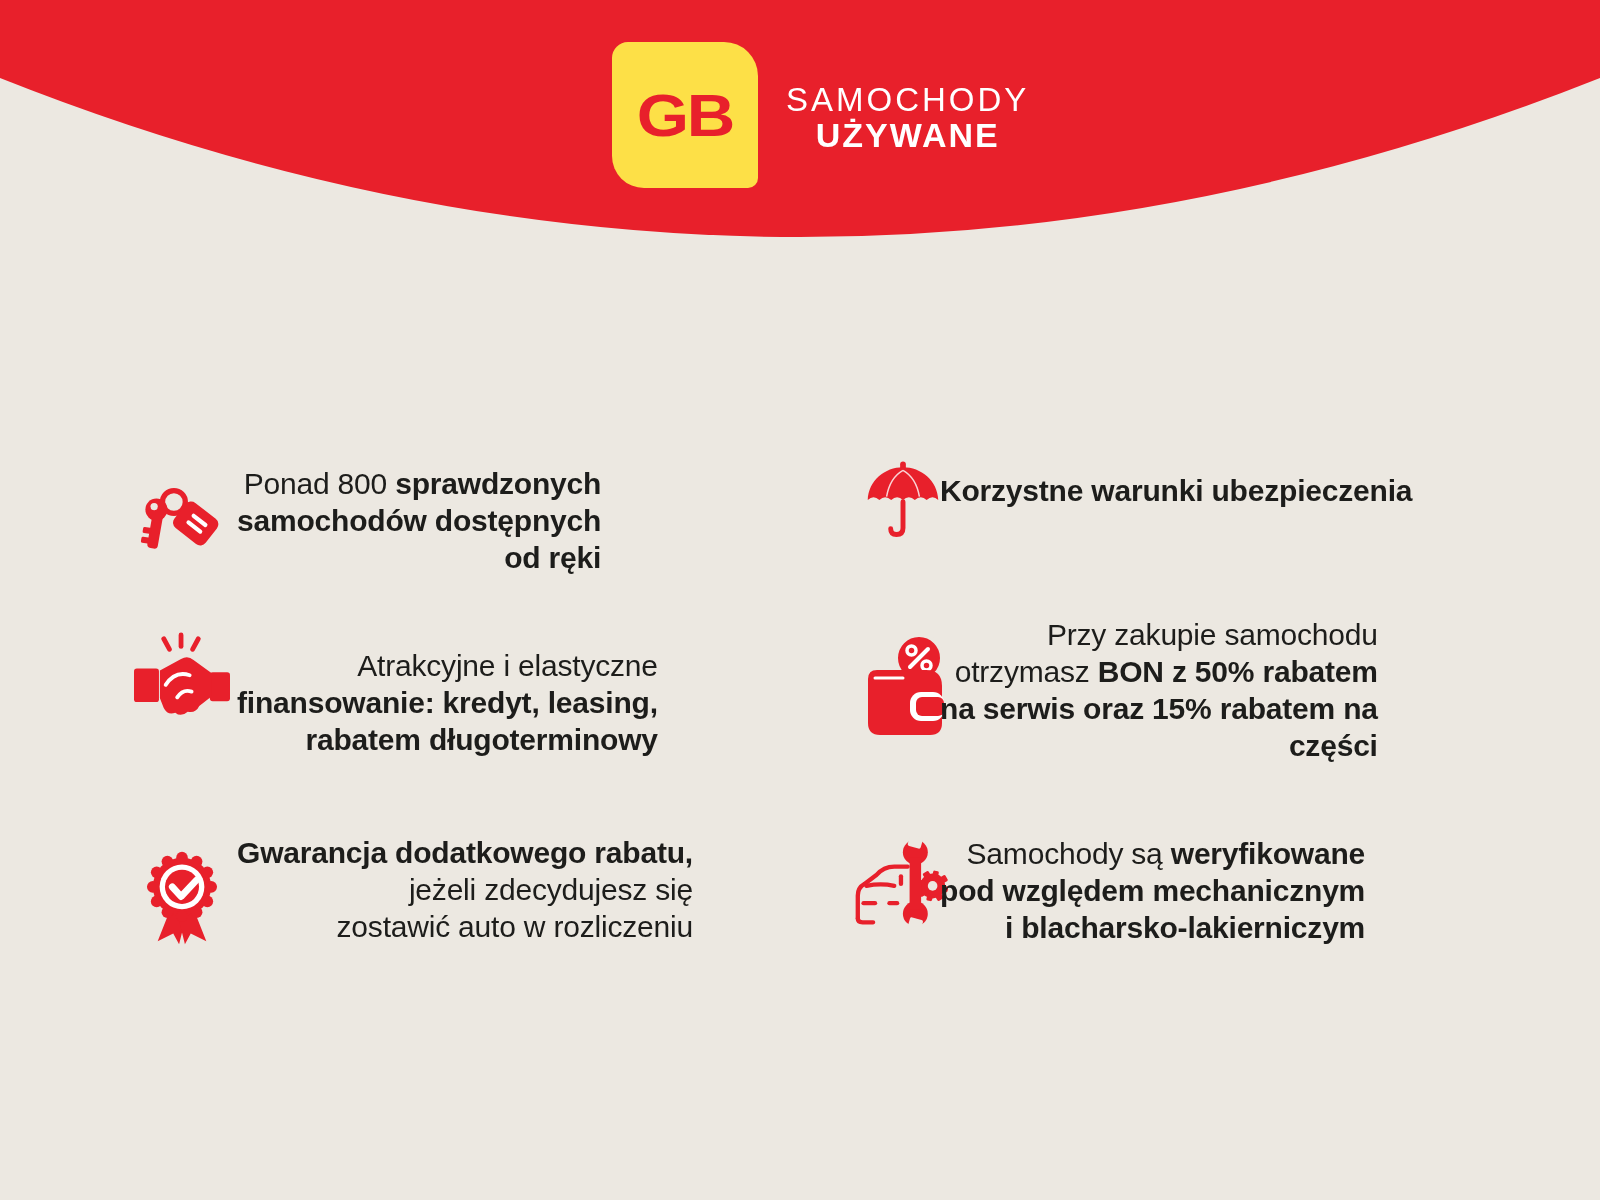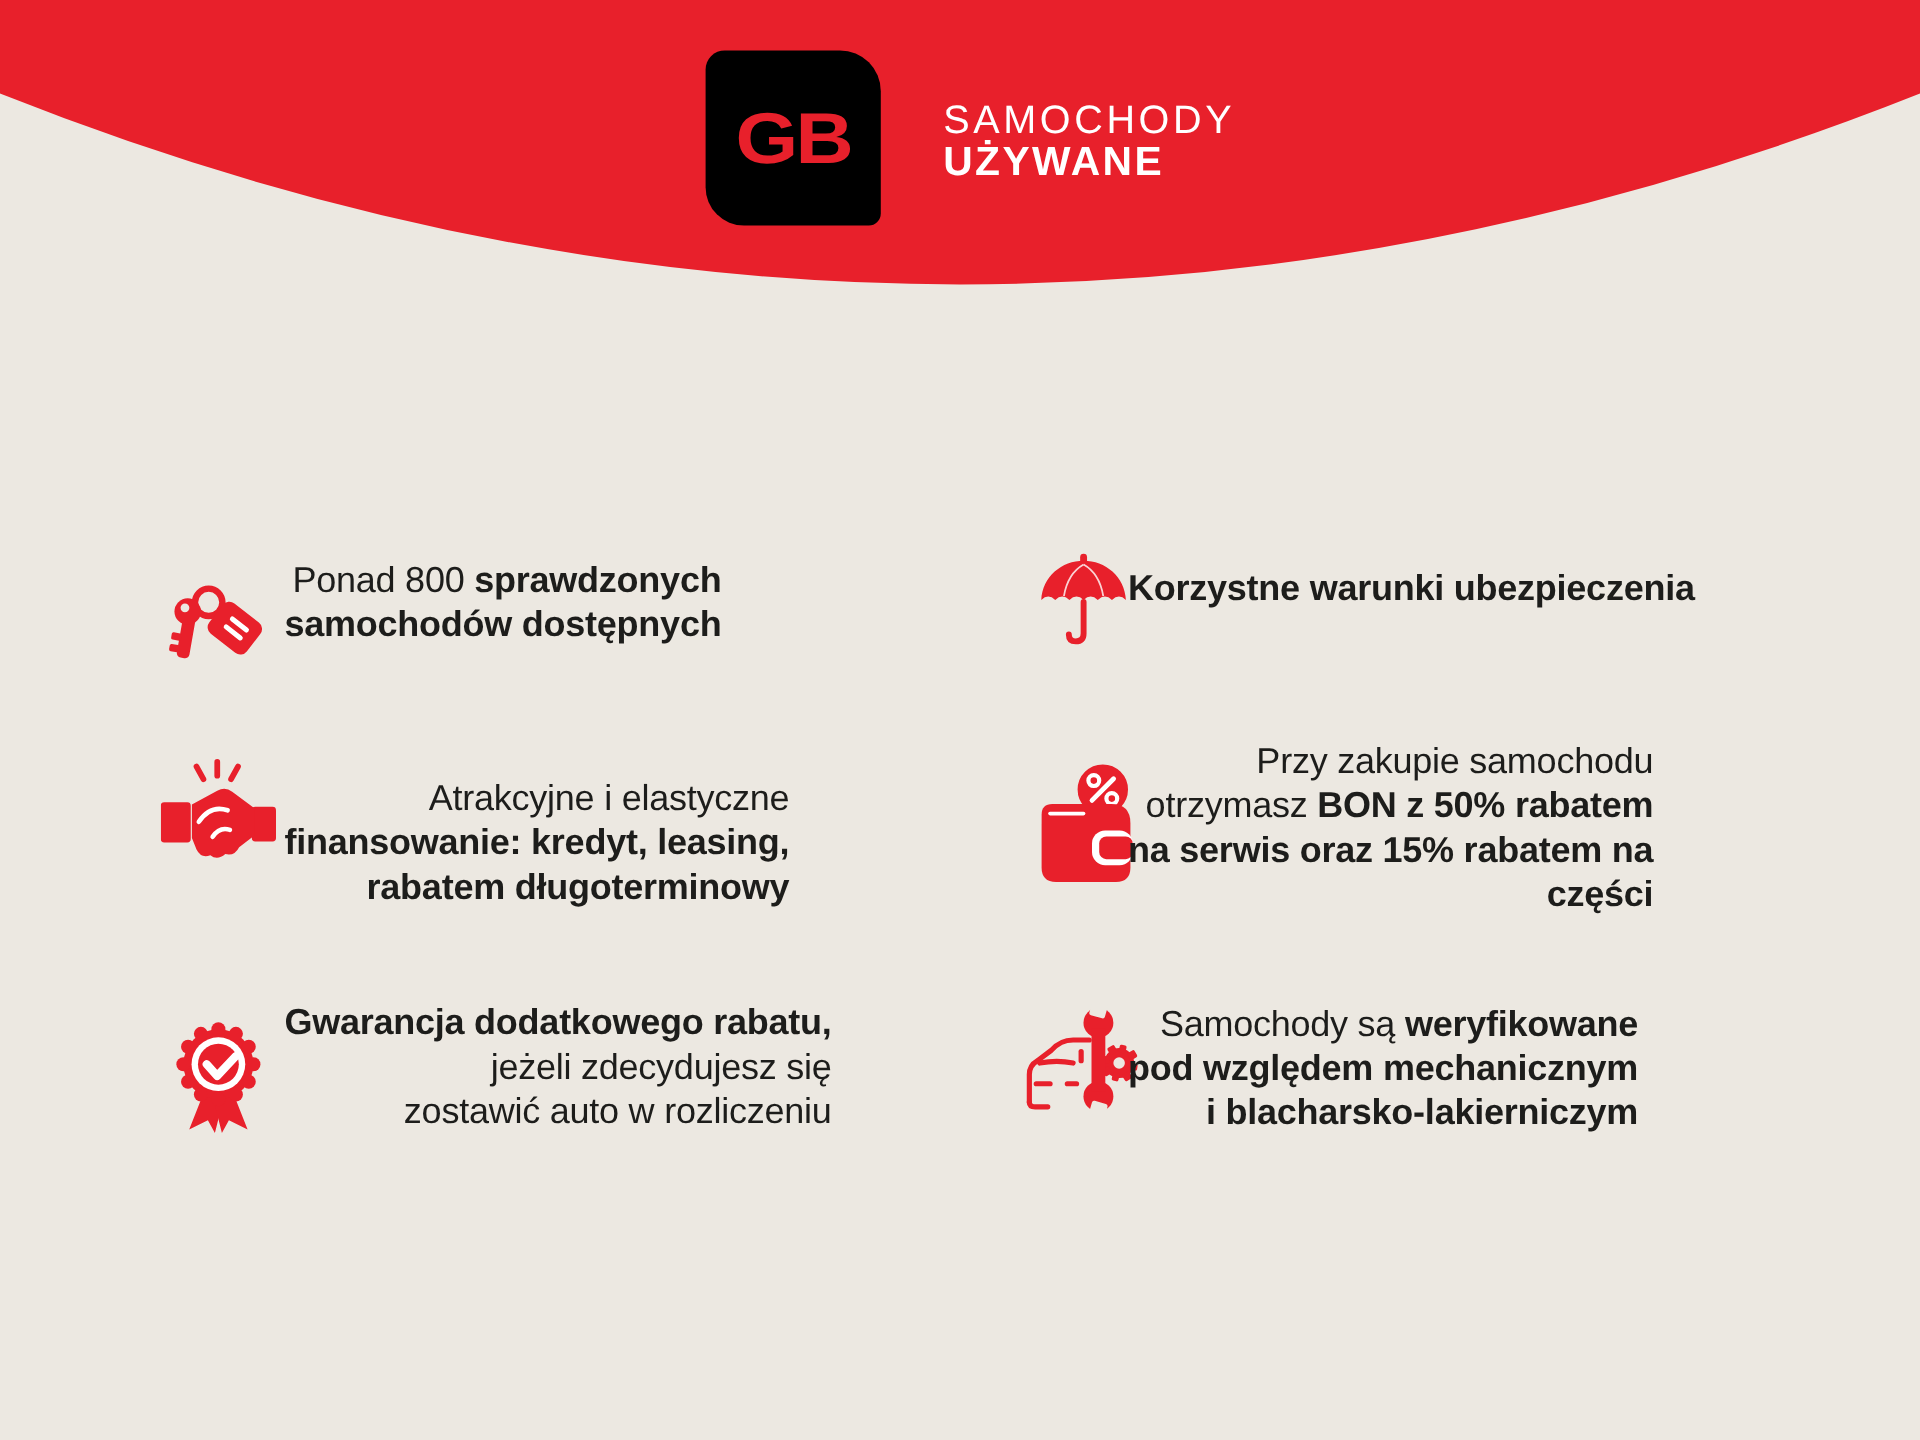--- a/index.html
+++ b/index.html
@@ -5,31 +5,31 @@
   html,body{margin:0;padding:0;}
   body{
     width:1600px;height:1200px;
     background:#ECE8E1;
     font-family:"Liberation Sans", sans-serif;
     position:relative;
     overflow:hidden;
   }
   .header-curve{position:absolute;top:0;left:0;width:1600px;height:400px;pointer-events:none;}
   .logo-box{
-    position:absolute;left:588px;top:42px;width:146px;height:146px;
-    background:#000000;border-radius:16px 34px 10px 32px;
+    position:absolute;left:612px;top:42px;width:146px;height:146px;
+    background:#fde047;border-radius:16px 34px 10px 32px;
     display:flex;align-items:center;justify-content:center;
   }
   .logo-text{
     color:#E8202B;font-size:60px;font-weight:900;letter-spacing:-2px;
     transform:scaleX(1.12);font-family:"Liberation Sans", sans-serif;
   }
   .wordmark{position:absolute;left:786px;top:84px;color:#ffffff;}
   .wm-line1{font-size:33px;font-weight:400;letter-spacing:3px;line-height:32px;}
-  .wm-line2{font-size:34px;font-weight:800;letter-spacing:2px;line-height:36px;margin-top:1px;}
+  .wm-line2{font-size:34px;font-weight:800;letter-spacing:2px;line-height:36px;margin-top:1px;text-align:center;}
 
   .f-icon{position:absolute;}
   .f-icon svg{width:100%;height:100%;display:block;}
   .f-text{
     position:absolute;color:#1D1D1B;font-size:30px;line-height:37px;
     white-space:nowrap;letter-spacing:-0.2px;text-align:right;
   }
   .f-text .b{font-weight:700;}
 
   .icon1{left:140px;top:486px;width:80px;height:70px;}
@@ -73,20 +73,21 @@
     <g transform="rotate(38 70 50)">
       <rect x="44" y="28" width="52" height="42" rx="9" fill="#E8202B"></rect>
       <rect x="59" y="40" width="25" height="5.5" rx="2.7" fill="#ffffff"></rect>
       <rect x="59" y="51" width="25" height="5.5" rx="2.7" fill="#ffffff"></rect>
     </g>
   </svg>
 </div>
 <div class="f-text text1">
     <div><span>Ponad 800 </span><span class="b">sprawdzonych</span></div>
     <div><span class="b">samochodów dostępnych</span></div>
+    <div><span class="b">od ręki</span></div>
   </div>
 
 <div class="f-icon icon2">
   <svg viewBox="0 0 100 100" xmlns="http://www.w3.org/2000/svg">
     <g stroke="#E8202B" stroke-width="5" stroke-linecap="round">
       <line x1="37" y1="17" x2="31" y2="6"></line>
       <line x1="49" y1="14" x2="49" y2="2"></line>
       <line x1="61" y1="17" x2="67" y2="6"></line>
     </g>
     <rect x="0" y="37" width="26" height="35" rx="3" fill="#E8202B"></rect>

